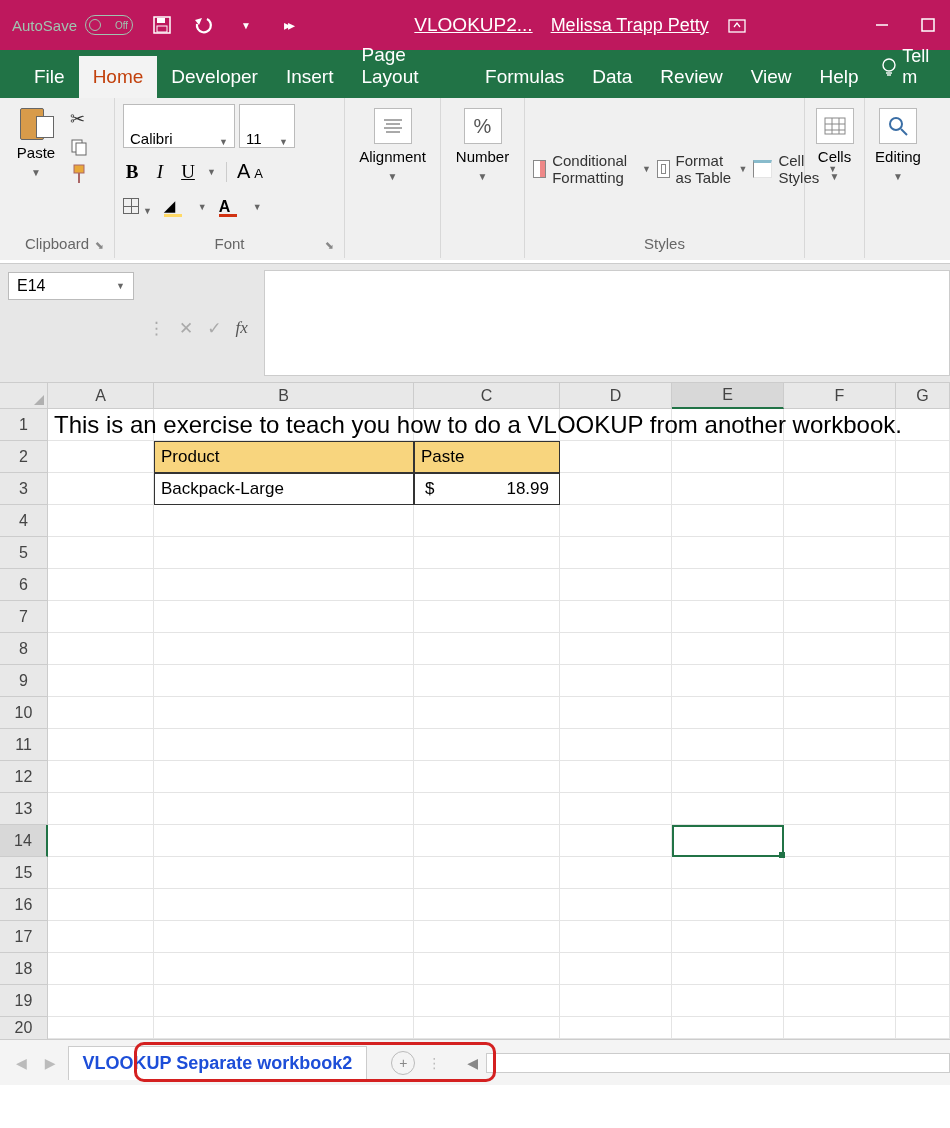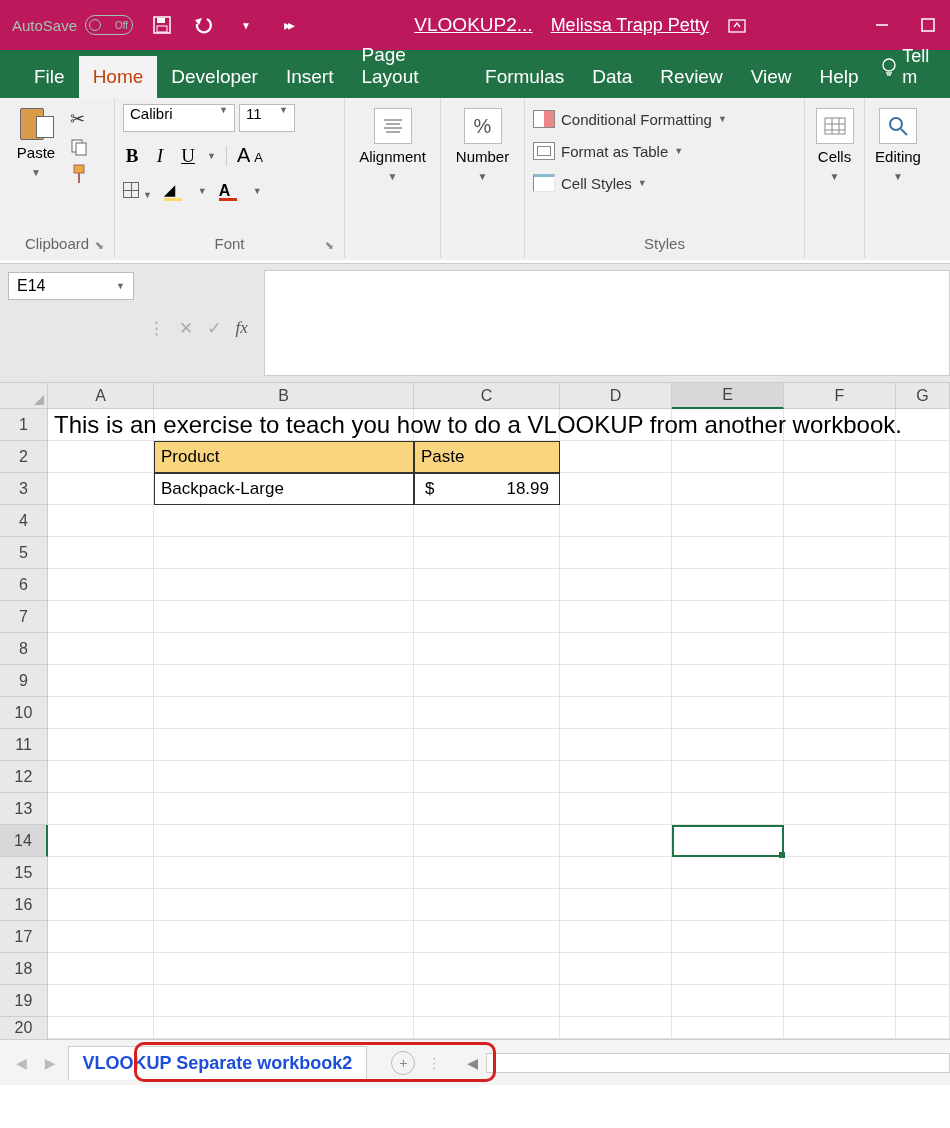--- a/index.html
+++ b/index.html
@@ -36,21 +36,21 @@
   .paste-icon::before{content:"";position:absolute;left:2px;top:4px;width:22px;height:30px;background:#d89b4a;border:1px solid #666;border-radius:2px;}
   .paste-icon::after{content:"";position:absolute;right:0;top:12px;width:16px;height:20px;background:#fff;border:1px solid #666;}
   .paste-label{font-size:15px;margin-top:0;}
   .clip-mini{display:flex;flex-direction:column;gap:8px;padding-top:4px;}
   .mini-ic{font-size:18px;color:#444;}
   .scissors{color:#333;}
   .brush{color:#e8a83a;}
   
   .font-group{width:230px;}
   .font-row{display:flex;gap:4px;margin-bottom:6px;}
-  .combo{background:#fff;border:1px solid #bbb;height:28px;display:flex;align-items:flex-start;padding:0 6px;font-size:15px;}
+  .combo{background:#fff;border:1px solid #bbb;height:44px;display:flex;align-items:flex-end;padding:0 6px;font-size:15px;}
   .combo.wide{width:112px;}
   .combo.narrow{width:56px;}
   .combo .arrow{margin-left:auto;font-size:9px;color:#666;}
   .biu-row{display:flex;gap:10px;align-items:center;margin-bottom:8px;}
   .biu{font-family:"Times New Roman",serif;font-size:19px;width:18px;text-align:center;}
   .bold{font-weight:bold;}
   .italic{font-style:italic;}
   .underline{text-decoration:underline;}
   .grow-shrink{display:flex;gap:4px;align-items:baseline;}
   .grow{font-size:20px;}
@@ -273,21 +273,21 @@
     <div class="drop-arrow">▼</div>
   </div>
 
   <div class="group simple-group" style="width:84px">
     <div class="simple-icon" style="font-size:20px">%</div>
     <div class="simple-label">Number</div>
     <div class="drop-arrow">▼</div>
   </div>
 
   <div class="group styles-group">
-    <div class="group-content" style="flex-direction:column;padding-top:2px">
+    <div class="group-content" style="flex-direction:row;padding-top:2px">
       <div class="style-item">
           <span class="style-ic cf"></span>
           <span>Conditional Formatting</span> 
           <span style="font-size:9px;color:#666">▼</span>
         </div>
       <div class="style-item">
           <span class="style-ic tbl"></span>
           <span>Format as Table</span> 
           <span style="font-size:9px;color:#666">▼</span>
         </div>

